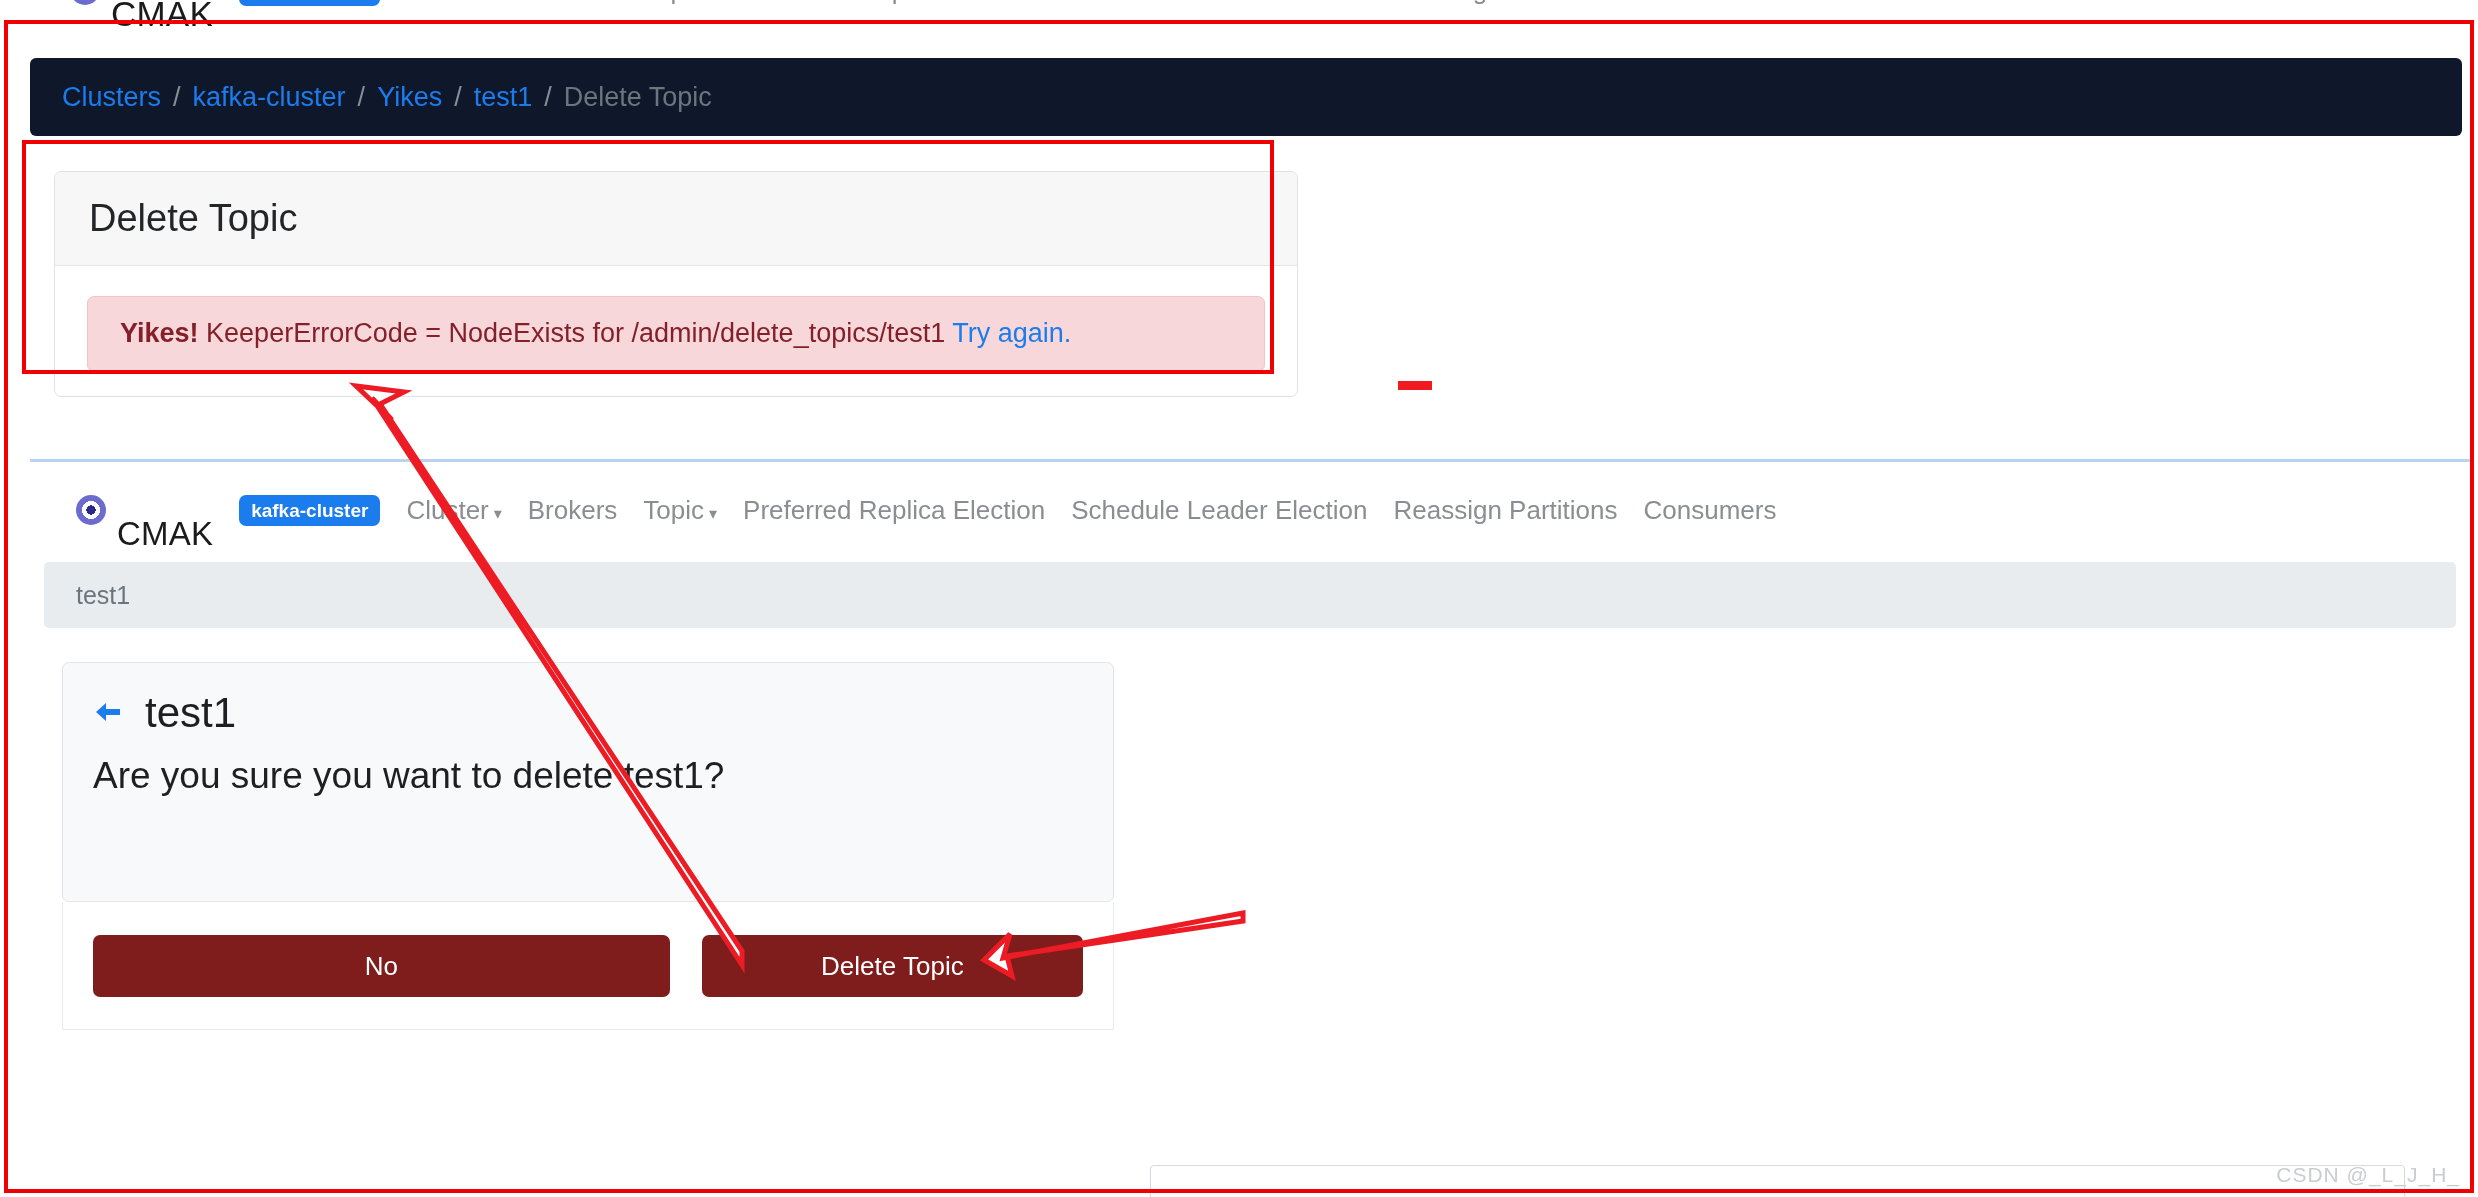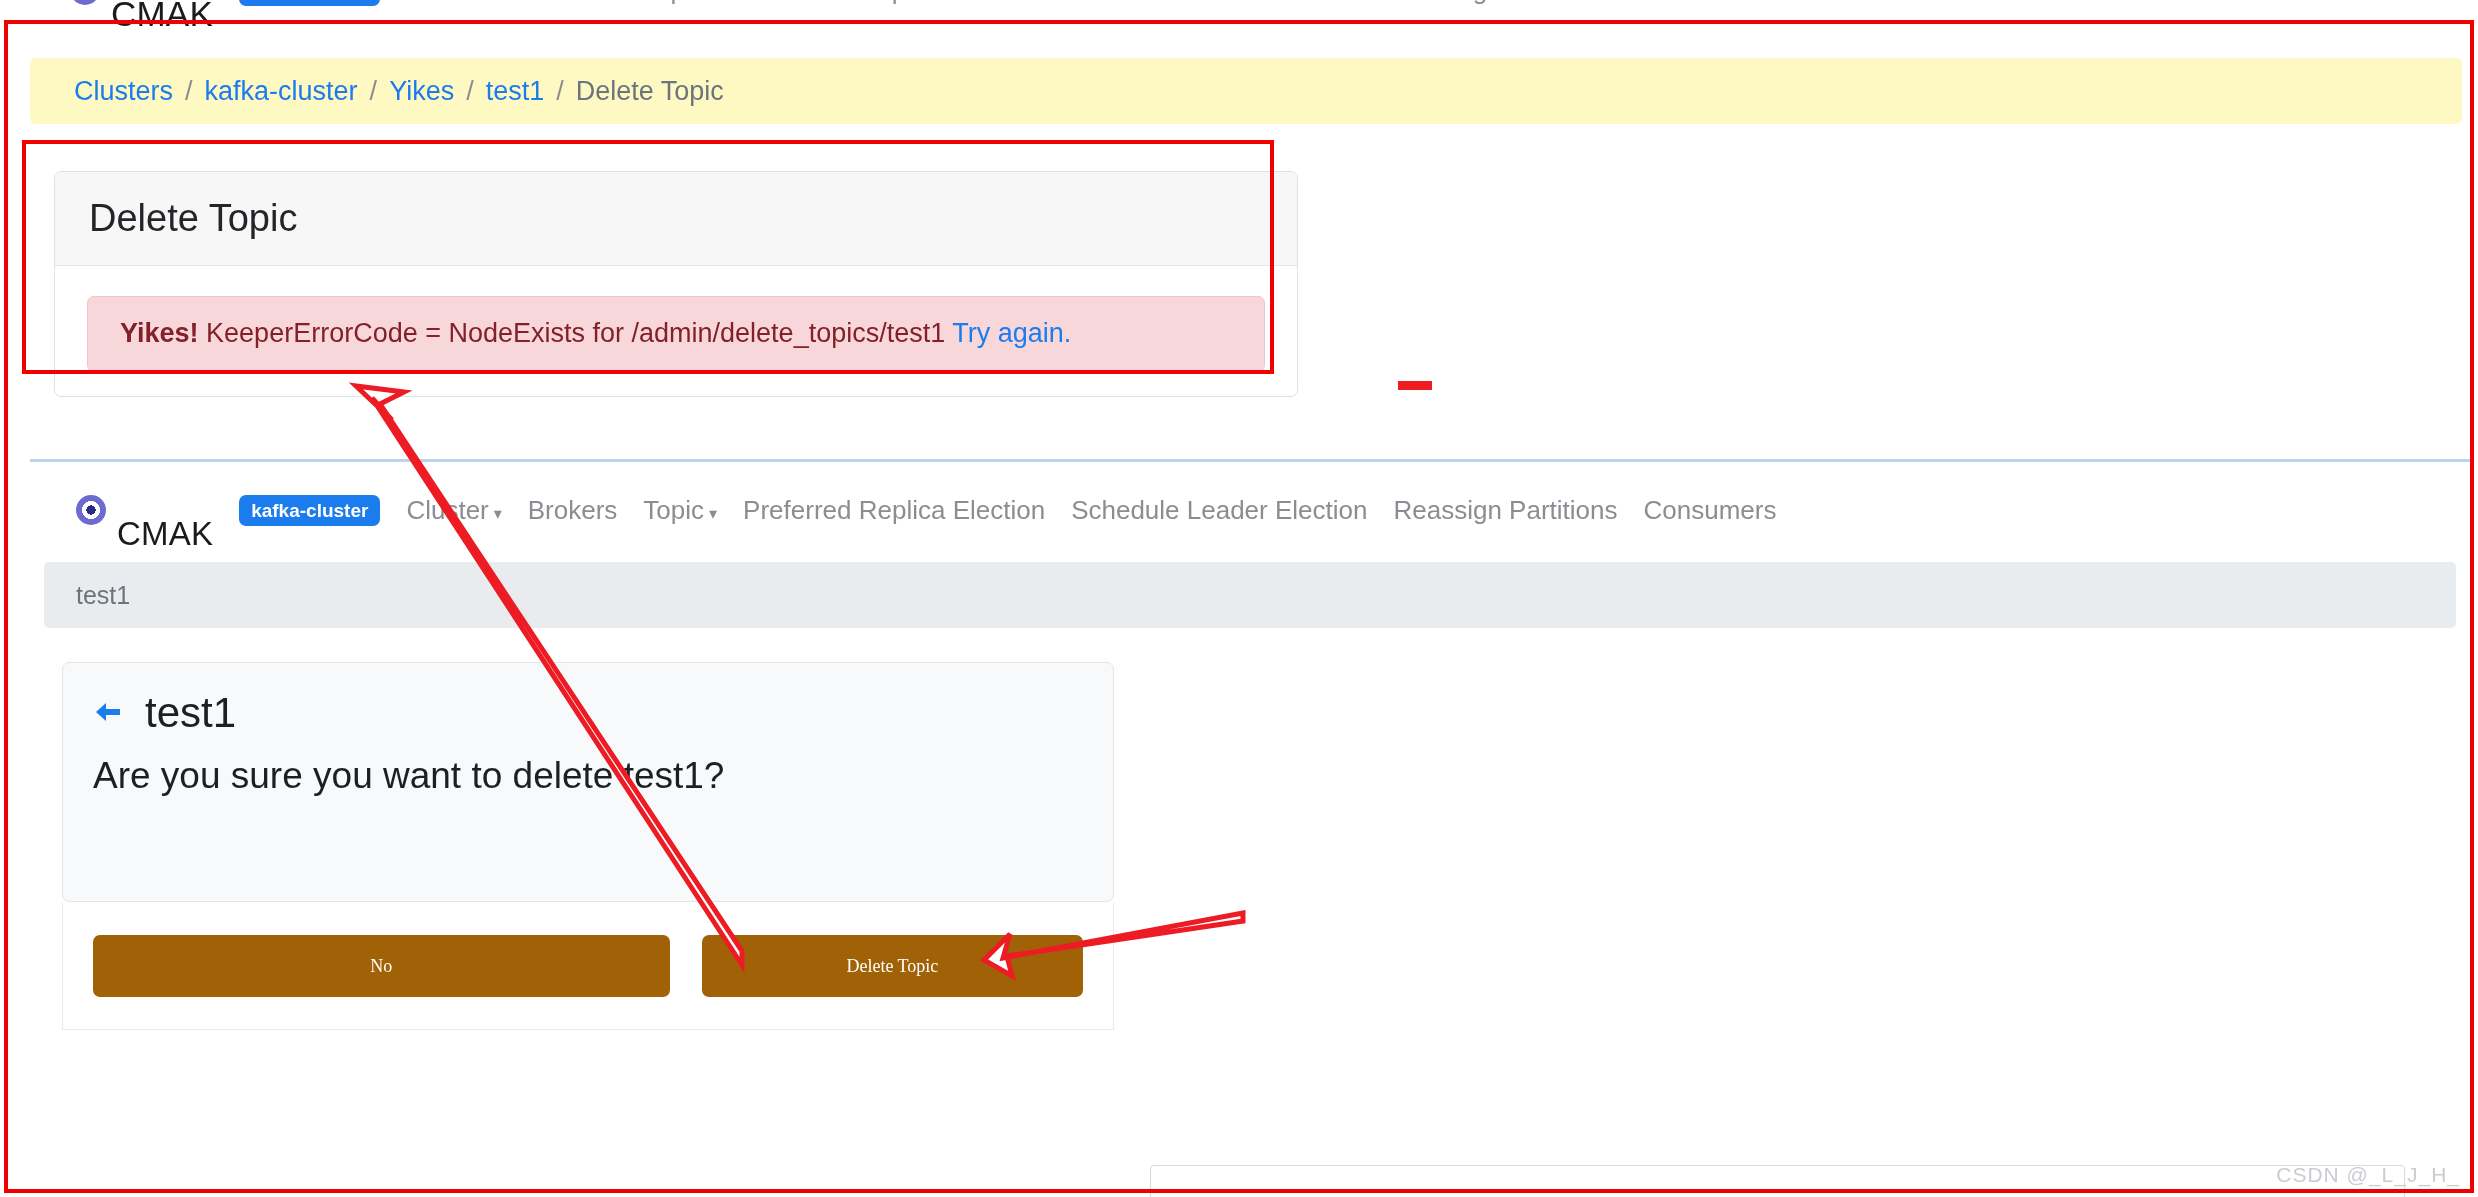--- a/index.html
+++ b/index.html
@@ -43,23 +43,23 @@
 
   
   .red-rect { position:absolute; border:4px solid #f00000; pointer-events:none; z-index:40; }
   #red-rect-outer  { left:4px;  top:20px;  width:2470px; height:1173px; }
   #red-rect-alert  { left:22px; top:140px; width:1252px; height:234px; }
 
   
   #panel1 { position:absolute; left:28px; top:26px; width:2442px; height:420px; background:#fff; z-index:2; }
 
   .breadcrumb-bar {
-    position:absolute; left:2px; top:32px; width:2432px; height:66px;
-    background:#fef9c3; border-radius:6px;
-    display:flex; align-items:center; padding-left:44px; gap:0;
+    position:absolute; left:2px; top:32px; width:2432px; height:78px;
+    background:#0f172a; border-radius:6px;
+    display:flex; align-items:center; padding-left:32px; gap:0;
     font-size:27px;
   }
   .crumb-link { color:#1b7ced; text-decoration:none; }
   .crumb-sep { color:#8a8d92; margin:0 12px; }
   .crumb-current { color:#6c757d; }
   #delete-card {
     position:absolute; left:26px; top:145px; width:1244px; height:226px;
     border:1px solid #dee2e6; border-radius:7px; background:#fff;
     overflow:hidden;
   }
@@ -107,23 +107,23 @@
   .back-arrow-icon { display:inline-block; line-height:1; }
   #confirm-card .topic-name { font-size:42px; color:#1d1f22; font-weight:500; }
   #confirm-card .confirm-q { font-size:37px; color:#1d1f22; padding:18px 0 0 30px; font-weight:400; }
 
   #confirm-actions {
     position:absolute; left:32px; top:440px; width:1052px; height:128px;
     background:#ffffff; border:1px solid #e9ebee; border-top:none;
     display:flex; align-items:center; gap:32px; padding:0 30px;
   }
   .btn-primary {
-    background:#a16207; color:#ffffff; border:none; border-radius:7px;
-    font-family:Liberation Serif, serif;
-    font-size:18px; line-height:1; cursor:pointer;
+    background:#7f1d1d; color:#ffffff; border:none; border-radius:7px;
+    font-family:Liberation Sans, sans-serif;
+    font-size:26px; line-height:1; cursor:pointer;
     display:inline-flex; align-items:center; justify-content:center;
   }
   #btn-no { width:590px; height:62px; }
   #btn-delete-topic-confirm { width:390px; height:62px; }
 
   
   #operations-panel {
     position:absolute; left:1120px; top:703px; width:1255px; height:403px;
     background:#ffffff; border:1px solid #d7dade; border-radius:4px;
     box-shadow:0 1px 2px rgba(0,0,0,.05);

